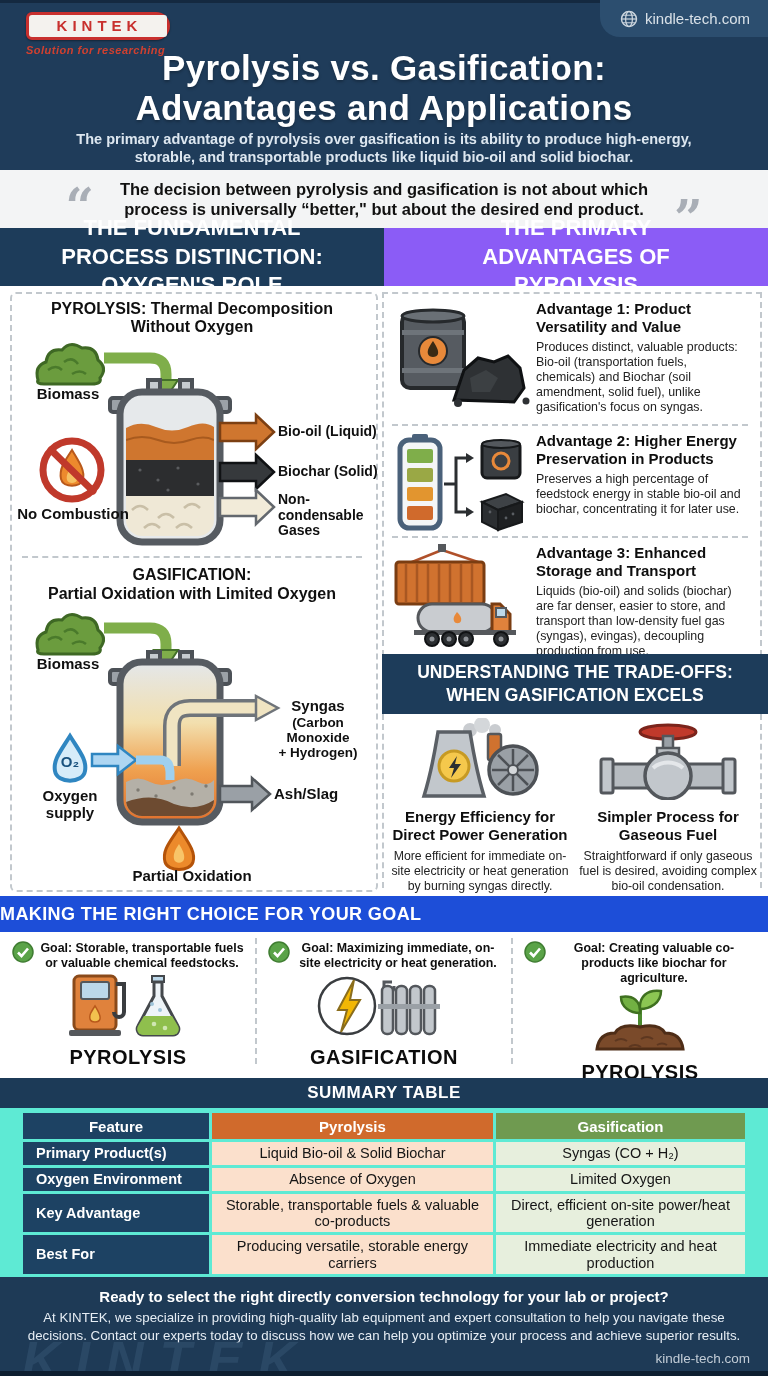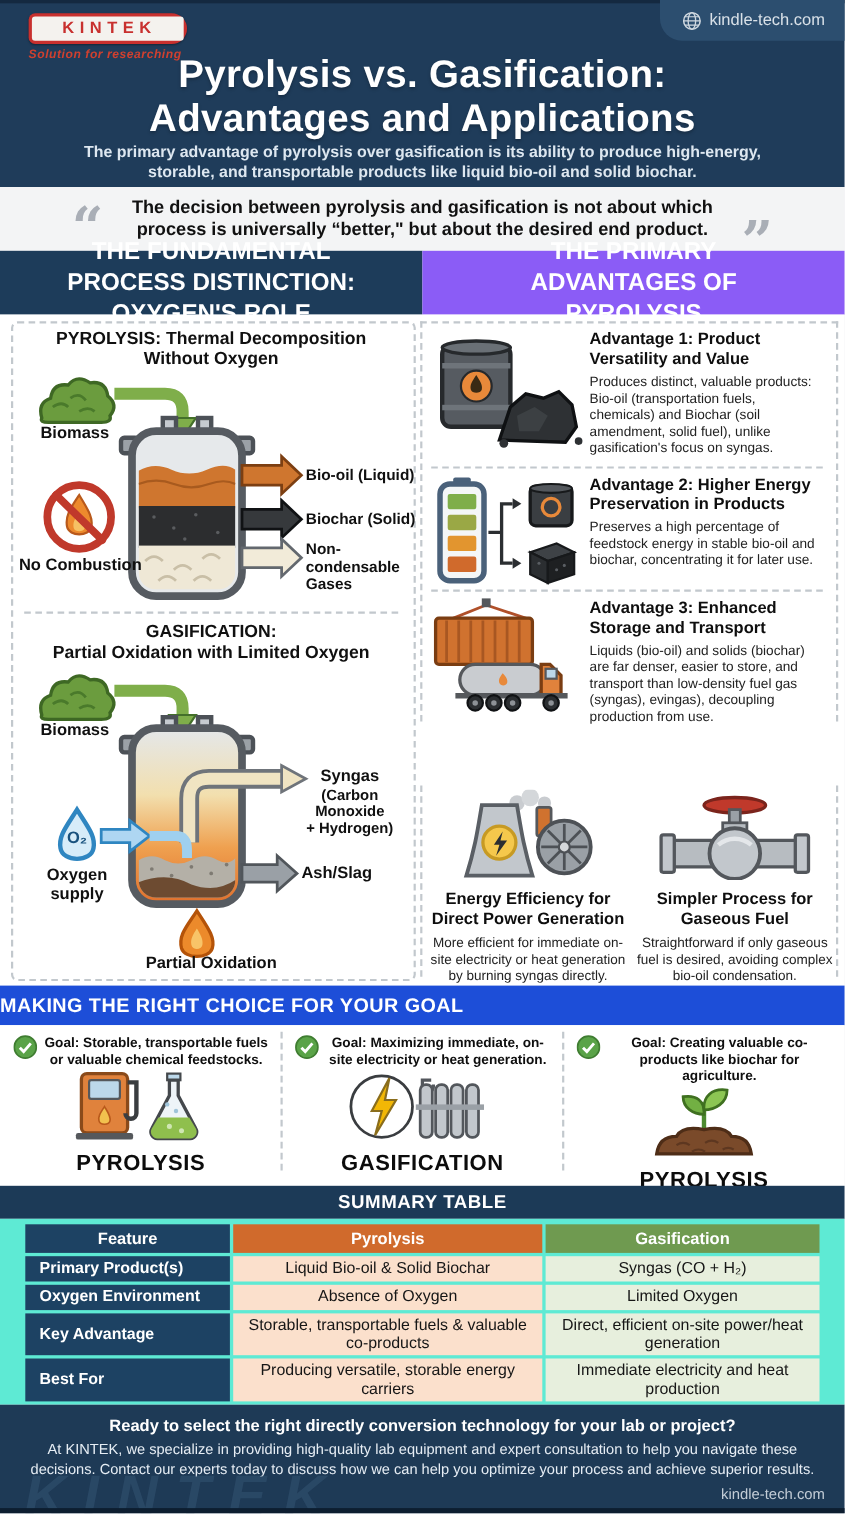--- a/index.html
+++ b/index.html
@@ -333,20 +333,24 @@
           <circle cx="44" cy="97" r="2.5" fill="#8d9196"></circle>
             <circle cx="61" cy="97" r="2.5" fill="#8d9196"></circle>
           <circle cx="78" cy="97" r="2.5" fill="#8d9196"></circle>
             <circle cx="113" cy="97" r="2.5" fill="#8d9196"></circle>
         </g>
       </svg>
       <div class="advtitle" style="top:4px">Advantage 3: Enhanced Storage and Transport</div>
       <div class="advbody" style="top:44px">Liquids (bio-oil) and solids (biochar) are far denser, easier to store, and transport than low-density fuel gas (syngas), evingas), decoupling production from use.</div>
     </div>
 
+    <div id="tradehead">
+      <span>UNDERSTANDING THE TRADE-OFFS:</span>
+      <span>WHEN GASIFICATION EXCELS</span>
+    </div>
 
     <div class="tcol" style="left:386px">
       <svg width="140" height="82" viewBox="0 0 140 82">
         <circle cx="60" cy="12" r="7" fill="#c9ccd0"></circle>
           <circle cx="72" cy="7" r="8" fill="#d4d7da"></circle>
         <circle cx="85" cy="12" r="6" fill="#c9ccd0"></circle>
         <rect x="78" y="16" width="13" height="26" rx="2" fill="#d0722f" stroke="#55585c" stroke-width="2.5"></rect>
         <path d="M28 14 C24 38 22 52 14 78 H74 C66 52 64 38 60 14 Z" fill="#c2c7cc" stroke="#5a5f65" stroke-width="3.5"></path>
         <circle cx="44" cy="48" r="15" fill="#f5c84c" stroke="#c79a23" stroke-width="3"></circle>
         <polygon points="47,38 39,50 44,50 41,60 51,46 45,46" fill="#2b2e31"></polygon>

